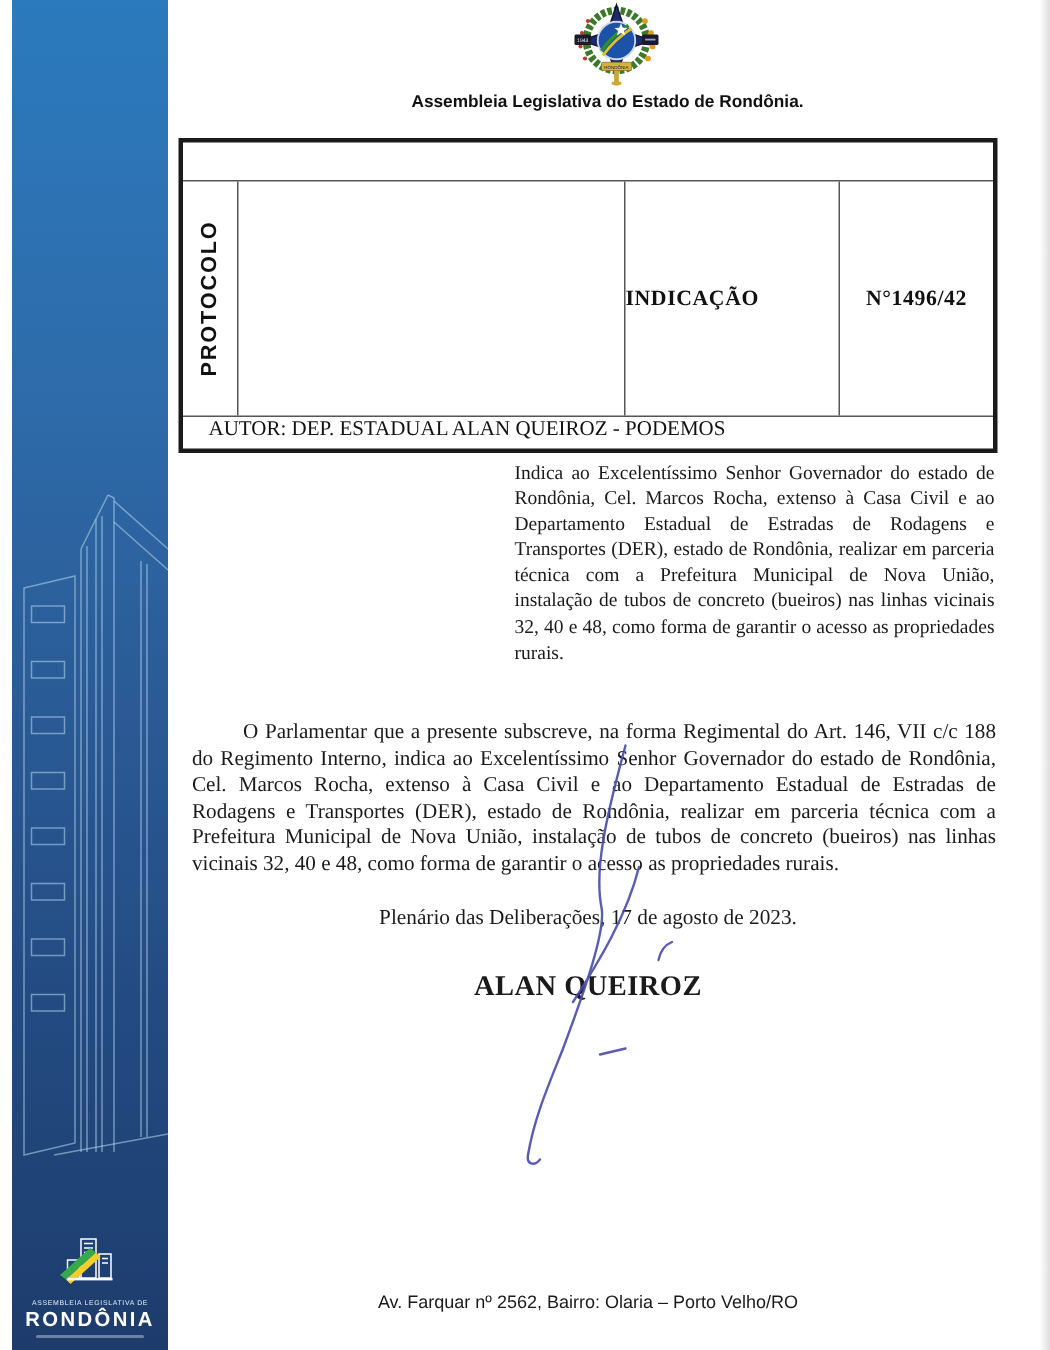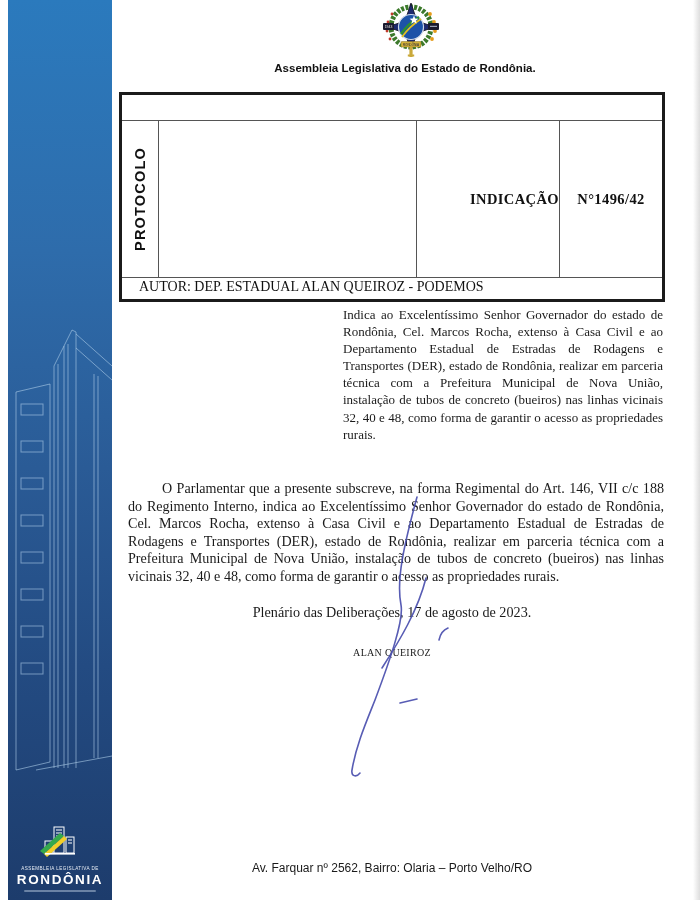--- a/index.html
+++ b/index.html
@@ -38,21 +38,21 @@
   .ptable{
     position:absolute; left:119px; top:92px; width:546px; height:210px;
     border:3px solid #1b1b1b; box-sizing:border-box; background:#fff;
     display:flex; flex-direction:column;
   }
   .trow1{height:26px; border-bottom:1px solid #555; box-sizing:border-box;}
   .trow2{height:156px; display:flex; box-sizing:border-box;}
   .trow2 .cell{box-sizing:border-box; position:relative;}
   .c1{width:37px; border-right:1px solid #555;}
   .c2{width:258px; border-right:1px solid #555;}
-  .c3{width:143px; border-right:1px solid #555; display:flex; align-items:center; justify-content:flex-end;}
+  .c3{width:143px; border-right:1px solid #555; display:flex; align-items:center; justify-content:flex-start;}
   .c4{flex:1; display:flex; align-items:center; justify-content:center;}
   .protocolo-label{
     position:absolute; left:50%; top:50%;
     transform:translate(-50%,-50%) rotate(-90deg); transform-origin:center;
     font-family:"Liberation Sans", sans-serif; font-size:14.5px; font-weight:600;
     letter-spacing:1.2px; white-space:nowrap; color:#111;
   }
   .doc-type,.doc-number{font-weight:bold; font-size:14.5px; letter-spacing:.4px; color:#111;}
   .trow3{
     flex:1; border-top:1px solid #555; box-sizing:border-box;
@@ -67,21 +67,21 @@
     position:absolute; left:128px; top:480px; width:536px;
     font-size:14.1px; line-height:17.6px; text-align:justify; text-indent:34px;
   }
   .place-date{
     position:absolute; left:118px; width:548px; top:604px;
     text-align:center; font-size:14.2px;
   }
   .signer{
     position:absolute; left:118px; width:548px; top:647px; text-align:center;
   }
-  .signer-name{font-size:10px; font-weight:normal; letter-spacing:.3px;}
+  .signer-name{font-size:19px; font-weight:bold; letter-spacing:.3px;}
   .signer-role{font-size:14.2px; margin-top:1px;}
   .signature-svg{position:absolute; left:330px; top:488px; pointer-events:none; z-index:5;}
   
   .footer{
     position:absolute; left:118px; width:548px; top:862px; text-align:center;
     font-family:"Liberation Sans", sans-serif; font-size:12px; line-height:12.5px; color:#1a1a1a;
   }
   
   .edge-shadow{
     position:absolute; right:0; top:0; width:7px; height:900px;

